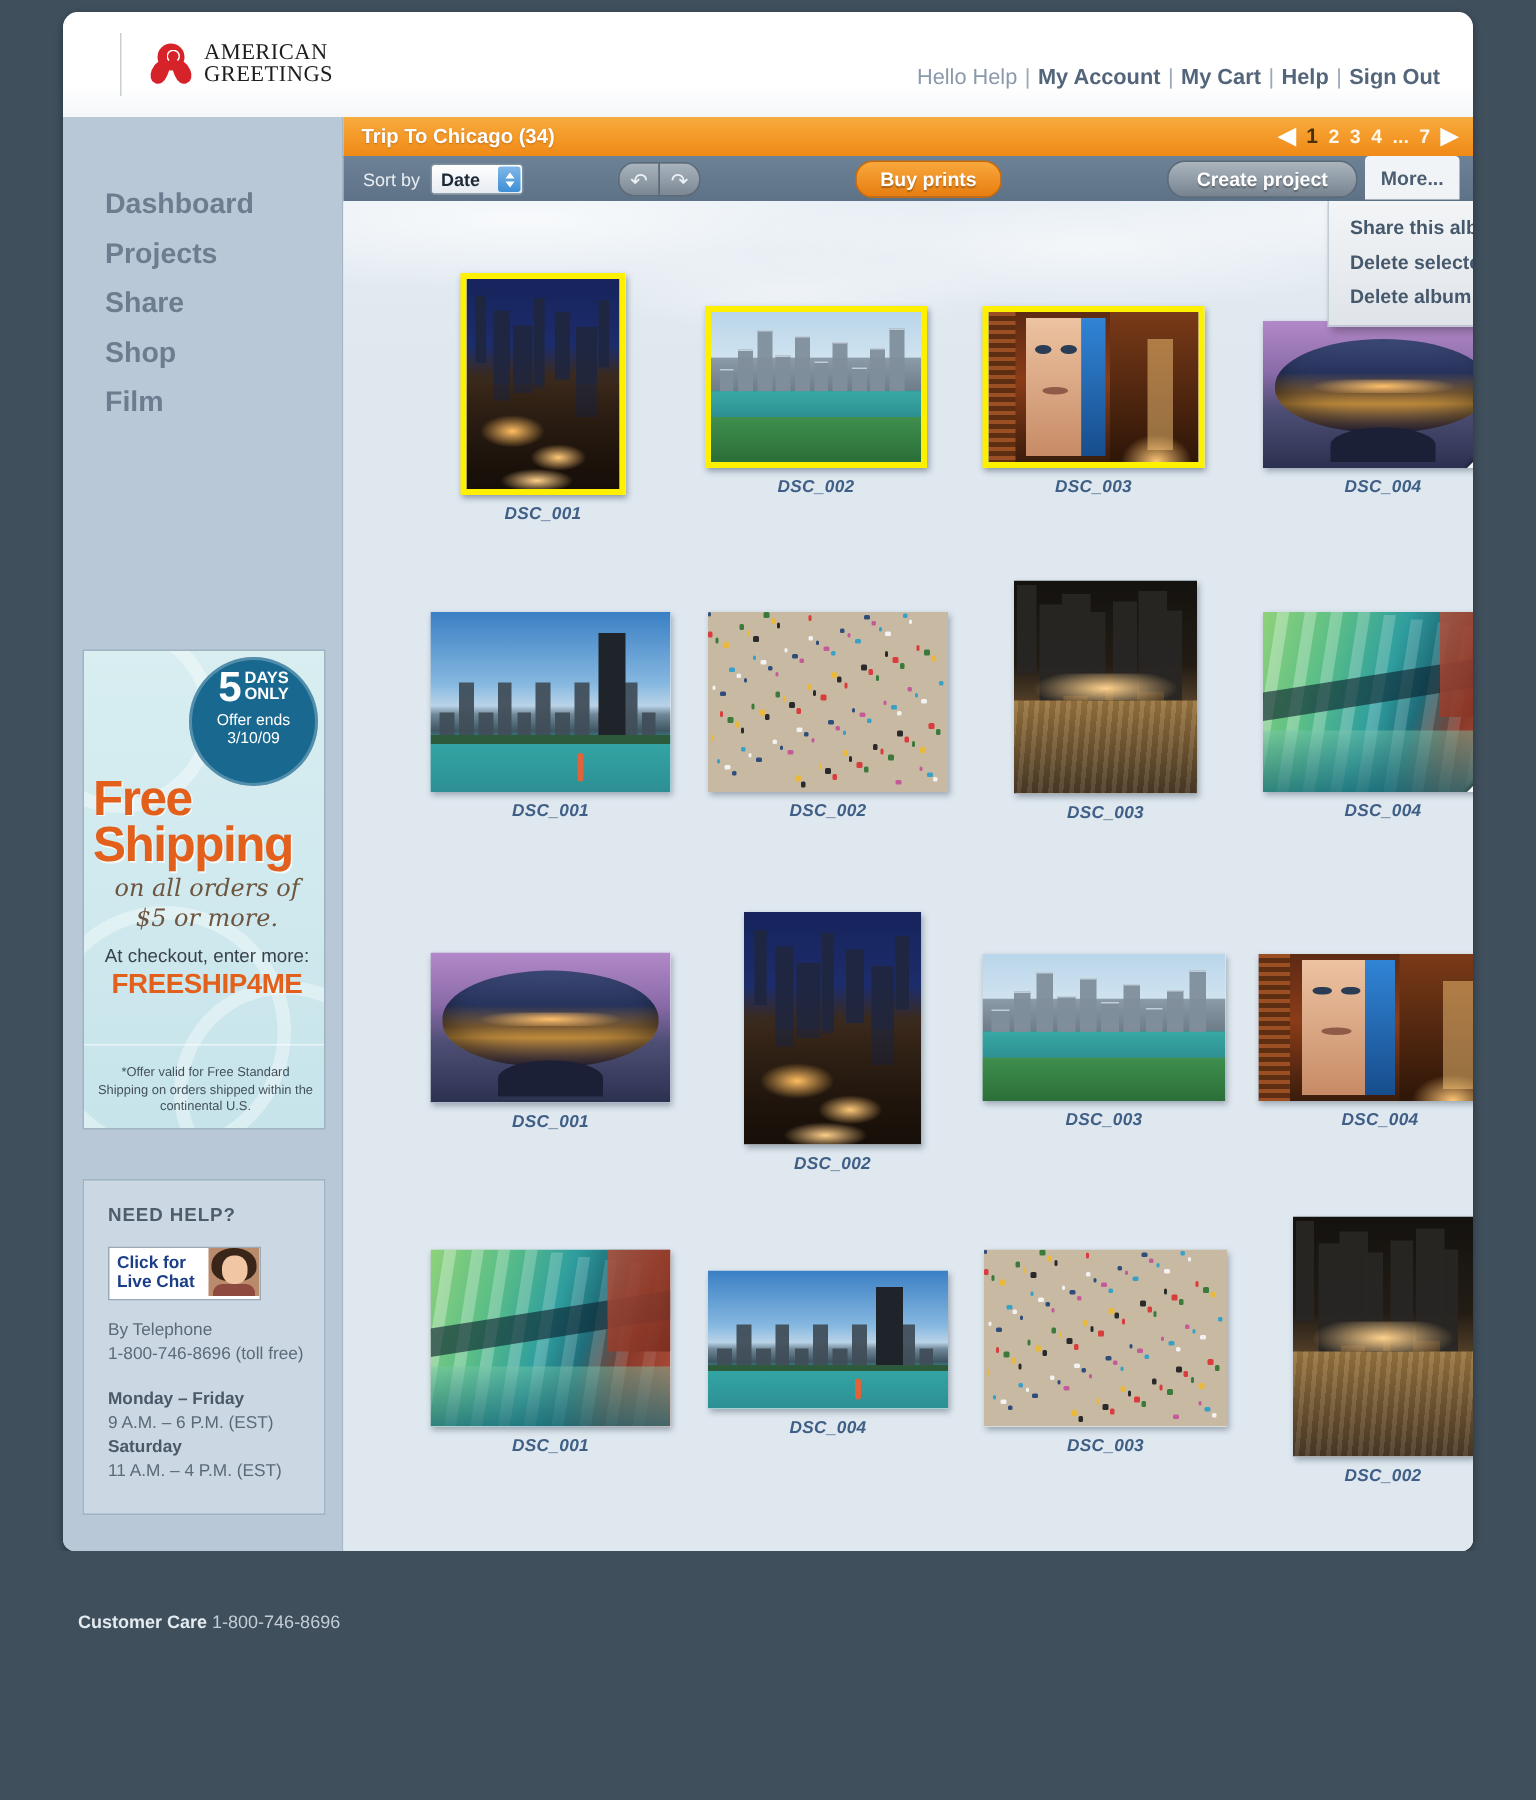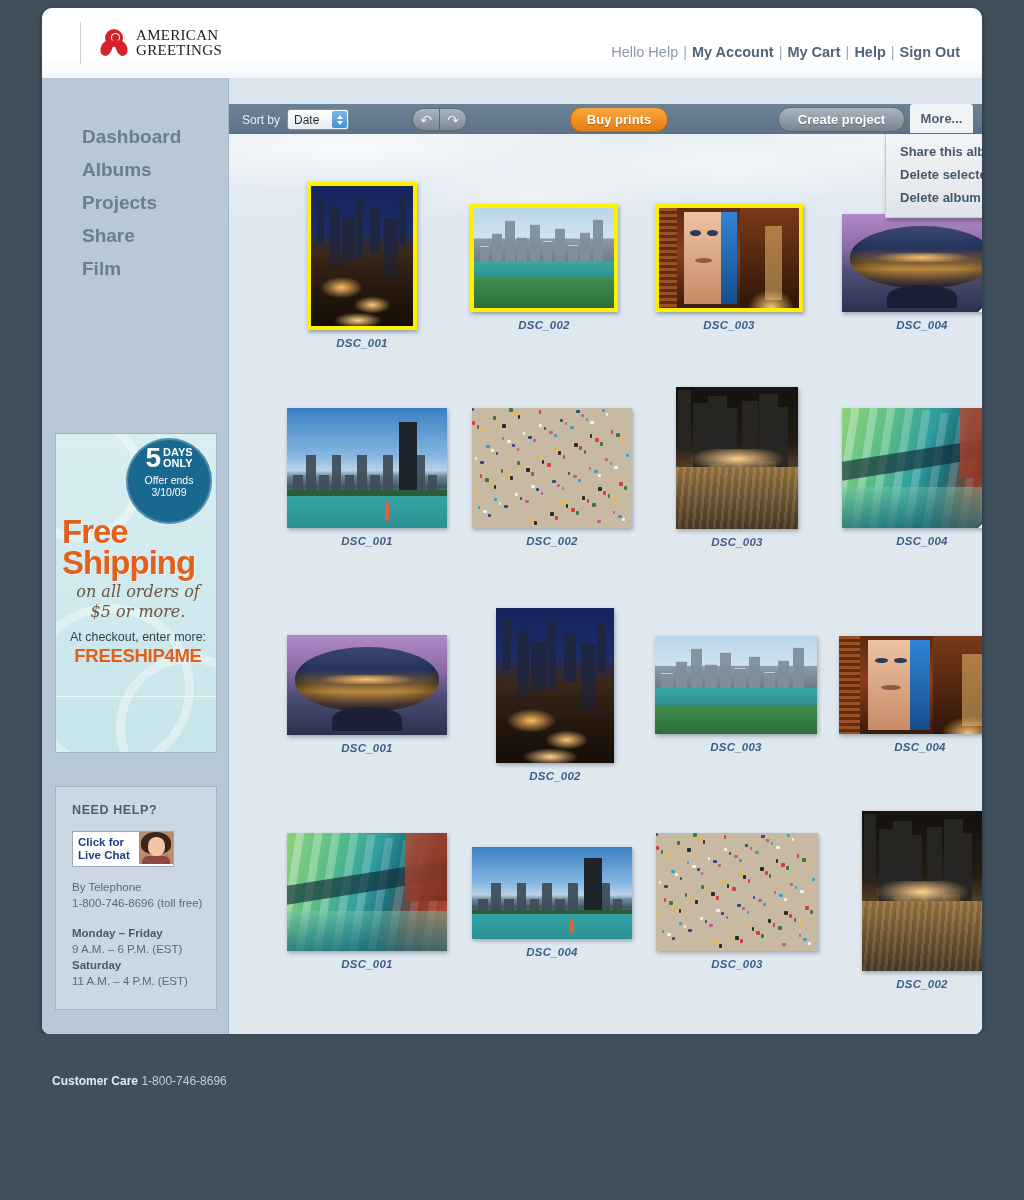--- a/index.html
+++ b/index.html
@@ -48,21 +48,21 @@
   #header-nav .sep{color:#9aa9b8;margin:0 5px;font-weight:normal;}
   #header-nav a{color:#53657a;font-weight:bold;text-decoration:none;}
   #header-nav .hello{color:#8b9aab;font-weight:normal;}
 
   
   #sidebar{
     position:absolute;left:0;top:70px;width:186px;height:956px;
     background:#b9c8d7;
     border-right:1px solid #a4b6c8;
   }
-  .nav-list{margin:0;padding:42px 0 0 12px;list-style:none;}
+  .nav-list{margin:0;padding:42px 0 0 0;list-style:none;}
   .nav-list li{
     font-size:19px;font-weight:bold;color:#6c7d8f;
     padding:6px 0 6px 28px;line-height:21px;cursor:pointer;
   }
   
   #promo{
     position:absolute;left:13px;top:355px;width:160px;height:318px;
     background:linear-gradient(#d8eef1,#cfe9ee 55%,#c6e4ea);
     border:1px solid #9fb4c3;overflow:hidden;
   }
@@ -132,21 +132,21 @@
     background:linear-gradient(#6e8297,#5d7287);
     border-bottom:1px solid #4b5f73;
   }
   .sortby{position:absolute;left:13px;top:5px;display:flex;align-items:center;gap:7px;}
   .sortby label{font-size:12px;color:#e9eef3;}
   .select-box{
     display:flex;align-items:center;width:60px;height:19px;
     background:linear-gradient(#ffffff,#e7ecf1);
     border:1px solid #7f919f;border-radius:3px;cursor:pointer;
   }
-  .select-box .val{flex:1;font-size:12px;color:#1d2a36;padding-left:6px;}
+  .select-box .val{flex:1;font-size:12px;color:#1d2a36;padding-left:6px;font-weight:bold;}
   .select-stepper{
     width:15px;height:17px;margin-right:1px;border-radius:2px;
     background:linear-gradient(#7fb8e8,#3f8fd6);
     display:flex;flex-direction:column;align-items:center;justify-content:center;gap:2px;
   }
   .select-stepper i{display:block;width:0;height:0;border-left:3px solid transparent;border-right:3px solid transparent;}
   .select-stepper .up{border-bottom:4px solid #fff;}
   .select-stepper .dn{border-top:4px solid #fff;}
   .undo-group{position:absolute;left:183px;top:4px;display:flex;}
   .ubtn{
@@ -262,23 +262,23 @@
       </div>
     </div>
     <div id="header-nav">
       <span class="hello">Hello Help</span><span class="sep">|</span><a>My Account</a><span class="sep">|</span><a>My Cart</a><span class="sep">|</span><a>Help</a><span class="sep">|</span><a>Sign Out</a>
     </div>
   </div>
 
   <div id="sidebar">
     <ul class="nav-list">
       <li>Dashboard</li>
-      <li>Albums</li>
       <li>Projects</li>
       <li>Share</li>
+      <li>Shop</li>
       <li>Film</li>
     </ul>
 
     <div id="promo">
       <div class="swirl s1"></div>
       <div class="swirl s2"></div>
       <div class="swirl s3"></div>
       <div class="badge">
         <div class="b-top">
           <div class="b5">5</div>
@@ -296,20 +296,21 @@
         <div>Free</div>
         <div>Shipping</div>
       </div>
       <div class="promo-script">
         <div>on all orders of</div>
         <div>$5 or more.</div>
       </div>
       <div class="promo-code-lbl">At checkout, enter more:</div>
       <div class="promo-code">FREESHIP4ME</div>
       <div class="promo-rule"></div>
+      <div class="promo-fine">*Offer valid for Free Standard Shipping on orders shipped within the continental U.S.</div>
     </div>
 
     <div id="help-box">
       <h4>NEED HELP?</h4>
       <div class="chat-btn">
         <div class="txt">
           <div>Click for</div>
           <div>Live Chat</div>
         </div>
         <div class="chat-face">
@@ -325,20 +326,33 @@
         <div><b>Monday – Friday</b></div>
         <div>9 A.M. – 6 P.M. (EST)</div>
         <div><b>Saturday</b></div>
         <div>11 A.M. – 4 P.M. (EST)</div>
       </div>
     </div>
   </div>
 
   <div id="main">
 
+    <div id="album-bar">
+      <div id="album-title">Trip To Chicago (34)</div>
+      <div id="pager">
+        <span class="arw">◀</span>
+        <span class="pg active">1</span>
+        <span class="pg">2</span>
+        <span class="pg">3</span>
+        <span class="pg">4</span>
+        <span class="pg">...</span>
+        <span class="pg">7</span>
+        <span class="arw">▶</span>
+      </div>
+    </div>
 
     <div id="toolbar">
       <div class="sortby">
         <label>Sort by</label>
         <div class="select-box">
           <span class="val">Date</span>
           <span class="select-stepper">
               <i class="up"></i>
               <i class="dn"></i>
             </span>

